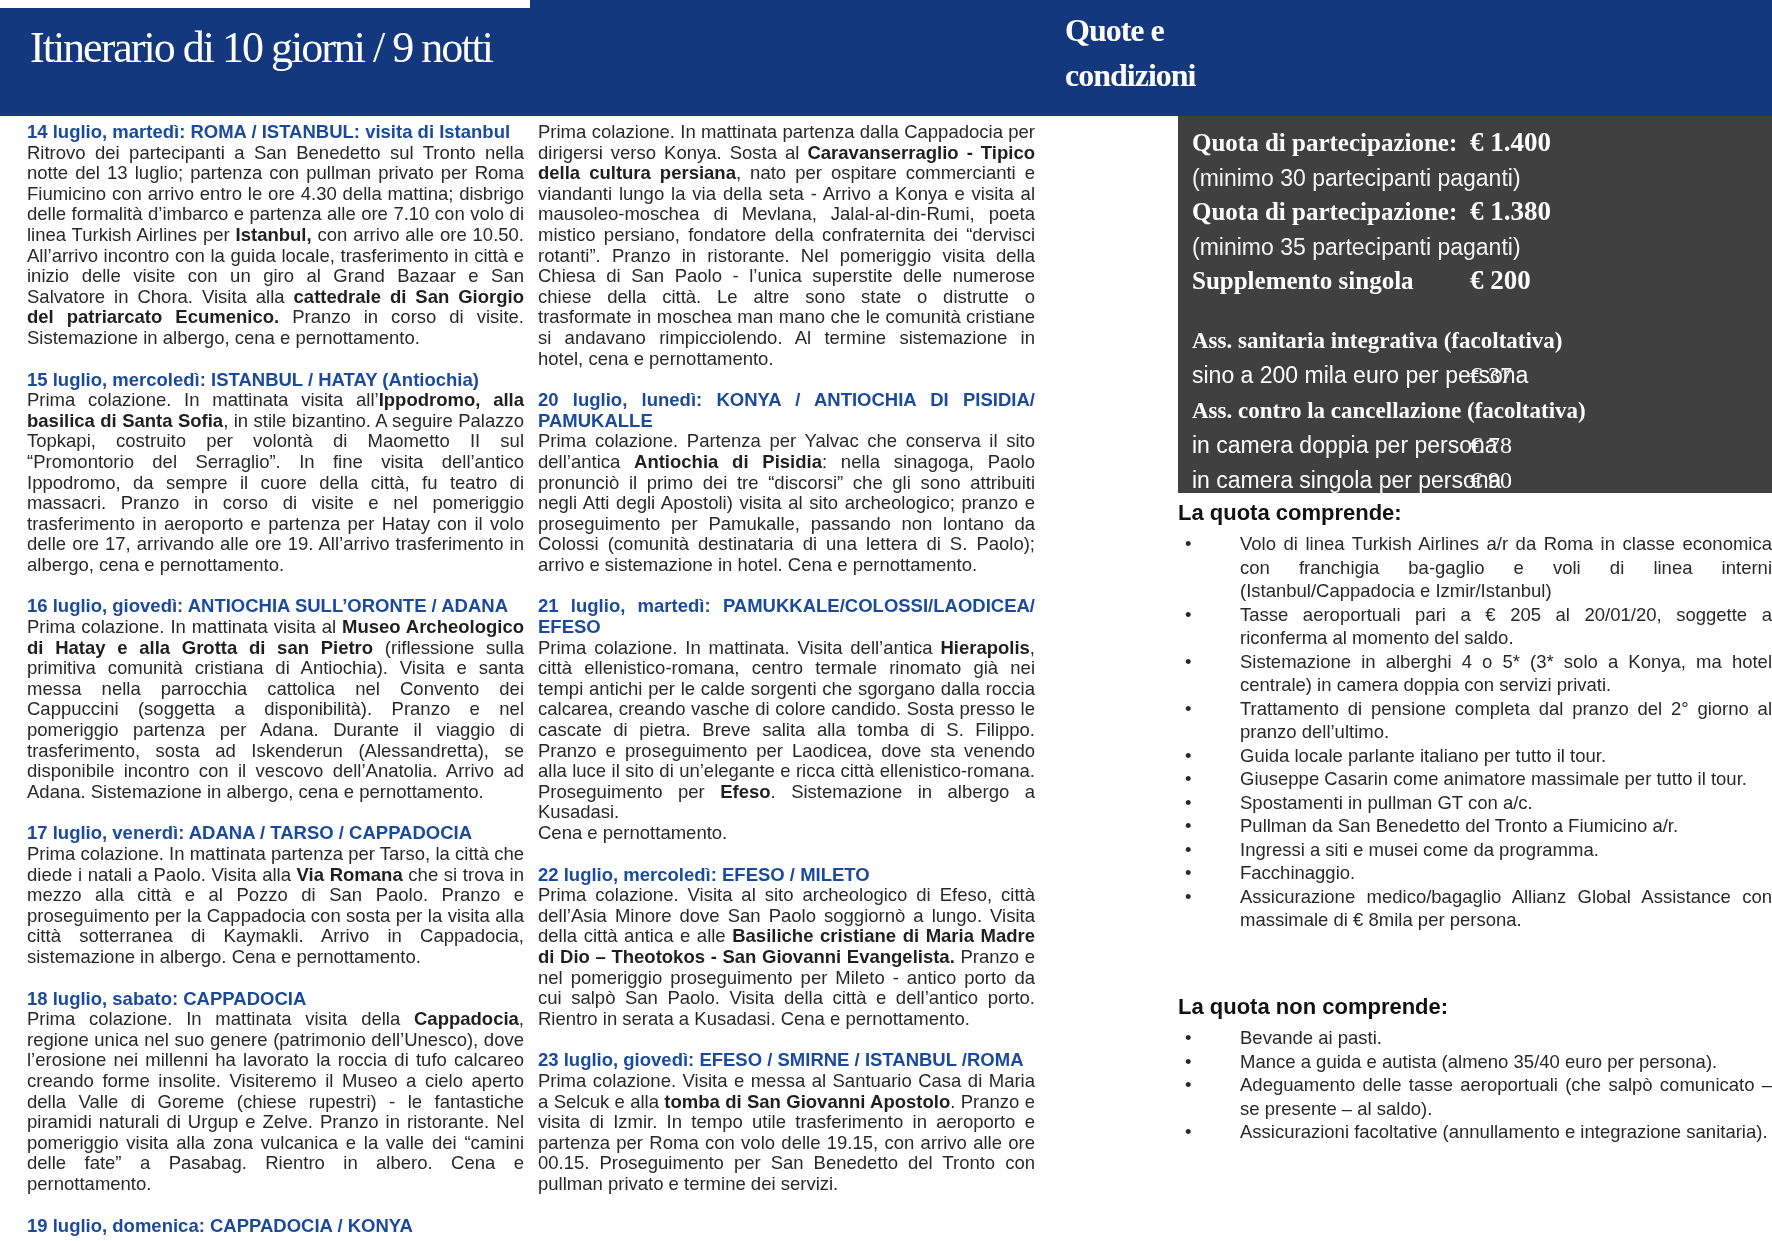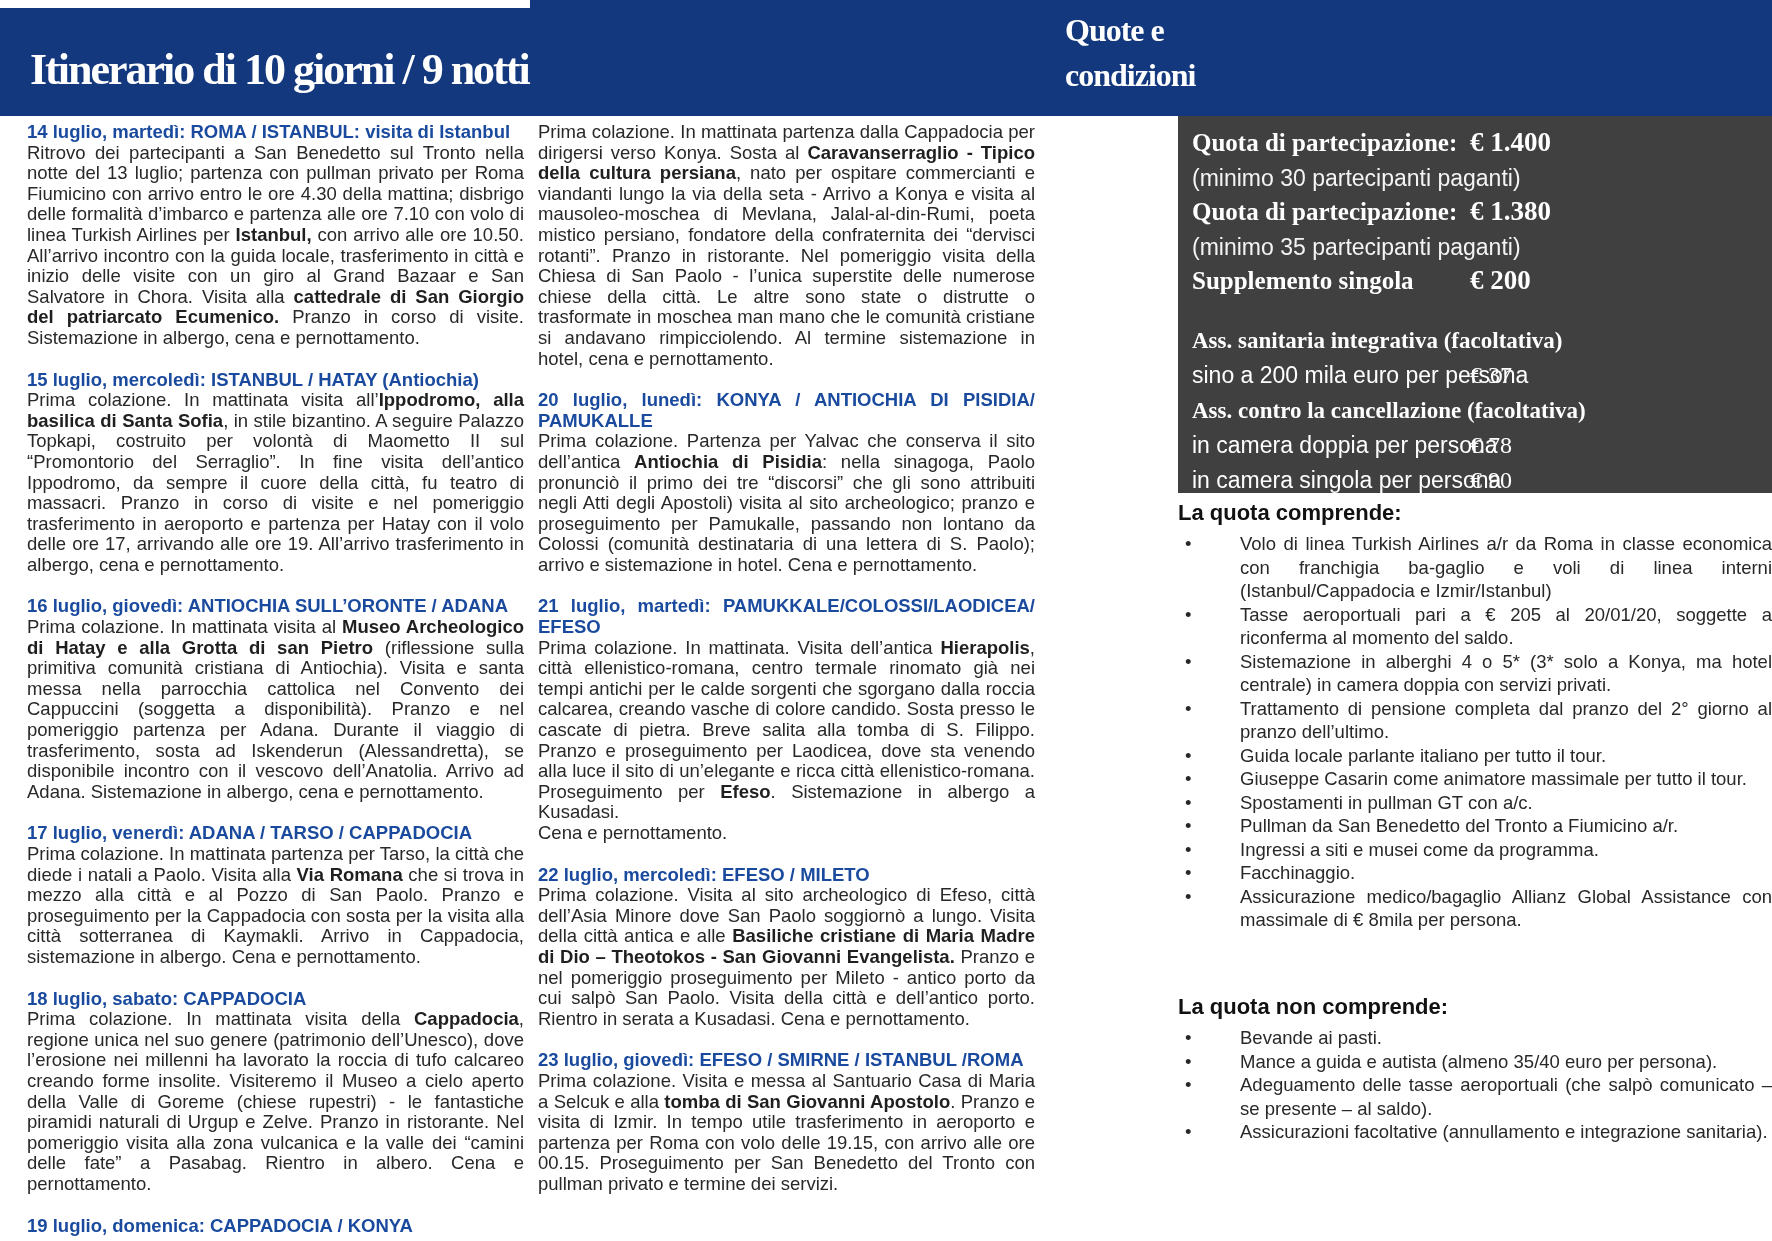--- a/index.html
+++ b/index.html
@@ -4,22 +4,22 @@
 <style>
   html,body{margin:0;padding:0;background:#e8e8e8;}
   .page{
     position:relative;width:1772px;height:1241px;background:#ffffff;
     font-family:"Liberation Sans",sans-serif;color:#282828;overflow:hidden;
   }
   
   .top-band{position:absolute;left:0;top:0;width:1772px;height:116px;background:#14387d;}
   .top-notch{position:absolute;left:0;top:0;width:530px;height:8px;background:#ffffff;}
   .title{
-    position:absolute;left:30px;top:44px;margin:0;
-    font-family:"Liberation Serif",serif;font-weight:bold;font-size:44px;
+    position:absolute;left:30px;top:22px;margin:0;
+    font-family:"Liberation Serif",serif;font-weight:normal;font-size:44px;
     letter-spacing:-2px;color:#ffffff;white-space:nowrap;
   }
   .quote-header{
     position:absolute;left:1065px;top:8px;width:610px;text-align:left;
     font-family:"Liberation Serif",serif;font-weight:bold;font-size:32px;
     line-height:45px;color:#ffffff;letter-spacing:-1px;
   }
   
   .col{position:absolute;top:122px;width:497px;font-size:18.5px;line-height:20.6px;text-align:justify;}
   .col1{left:27px;}

